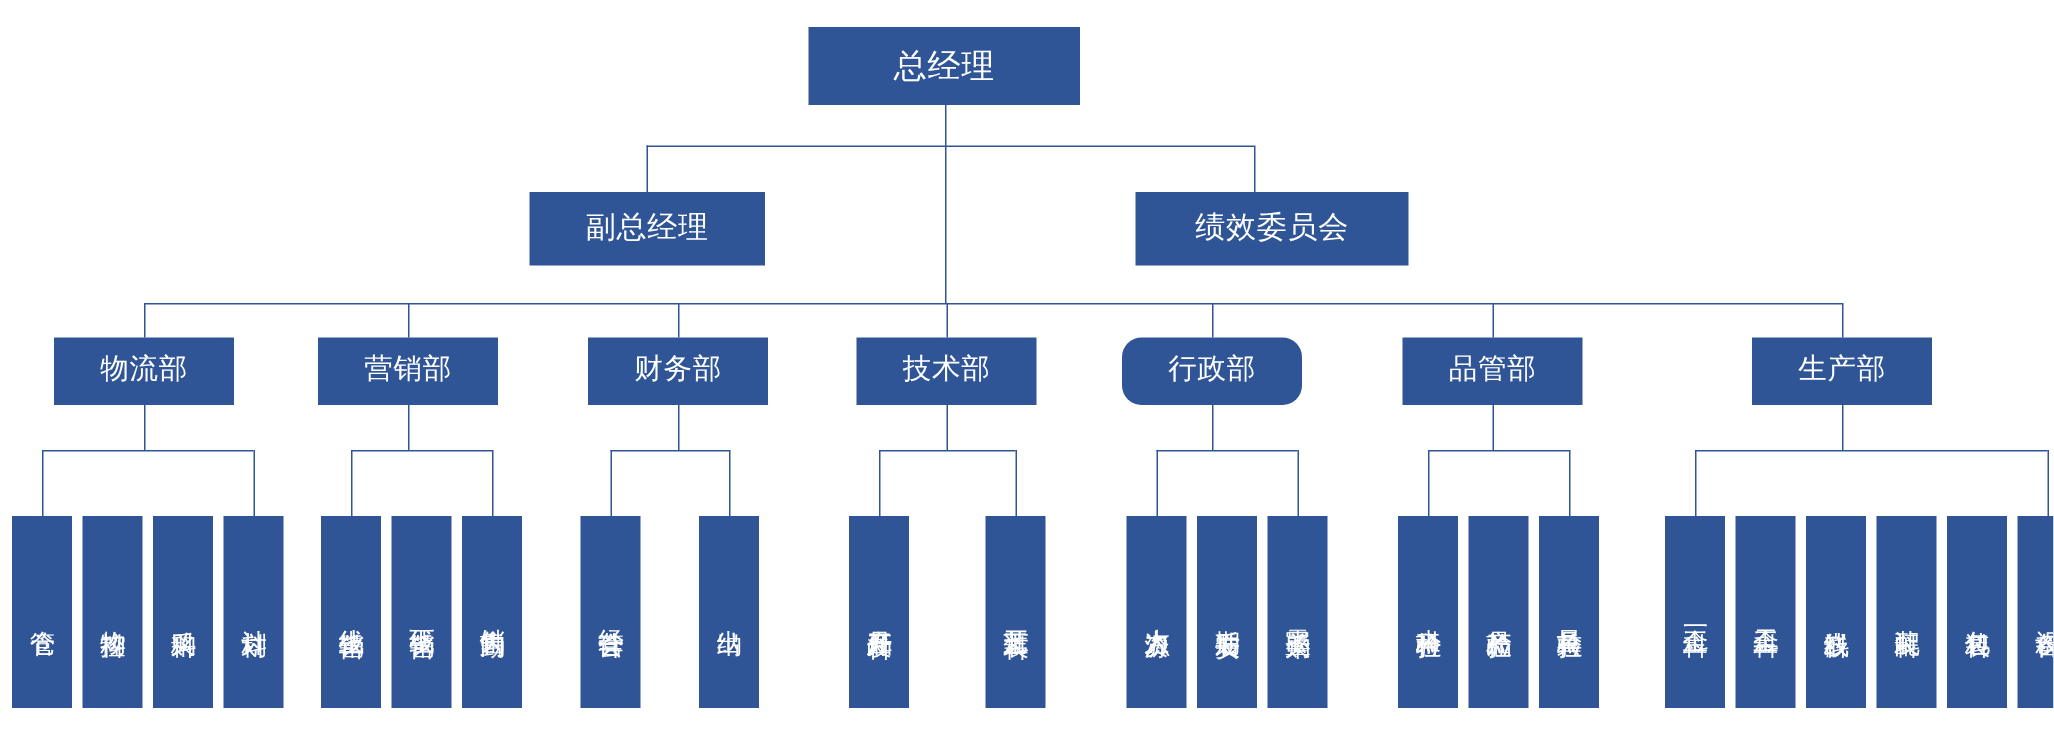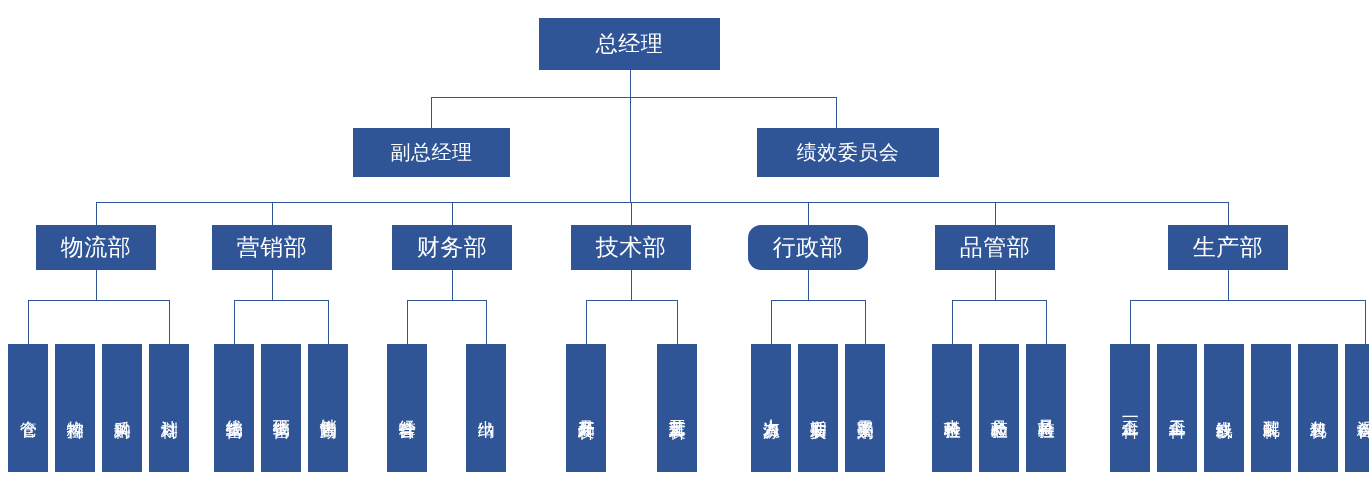--- a/index.html
+++ b/index.html
@@ -39,21 +39,21 @@
     letter-spacing: 0.5px;
     -webkit-font-smoothing: antialiased;
   }
   .node.horizontal {
     writing-mode: horizontal-tb;
     text-align: center;
     font-size: 21px;
   }
   .node.level-0 { font-size: 22px; }
   .node.level-1 { font-size: 20px; }
-  .node.level-2 { font-size: 23px; }
+  .node.level-2 { font-size: 19px; }
   .node.vertical {
     writing-mode: vertical-rl;
     text-orientation: upright;
     font-size: 17px;
     letter-spacing: 1px;
     line-height: 1.15;
     padding-top: 6px;
     padding-bottom: 6px;
   }
   .node-label {

